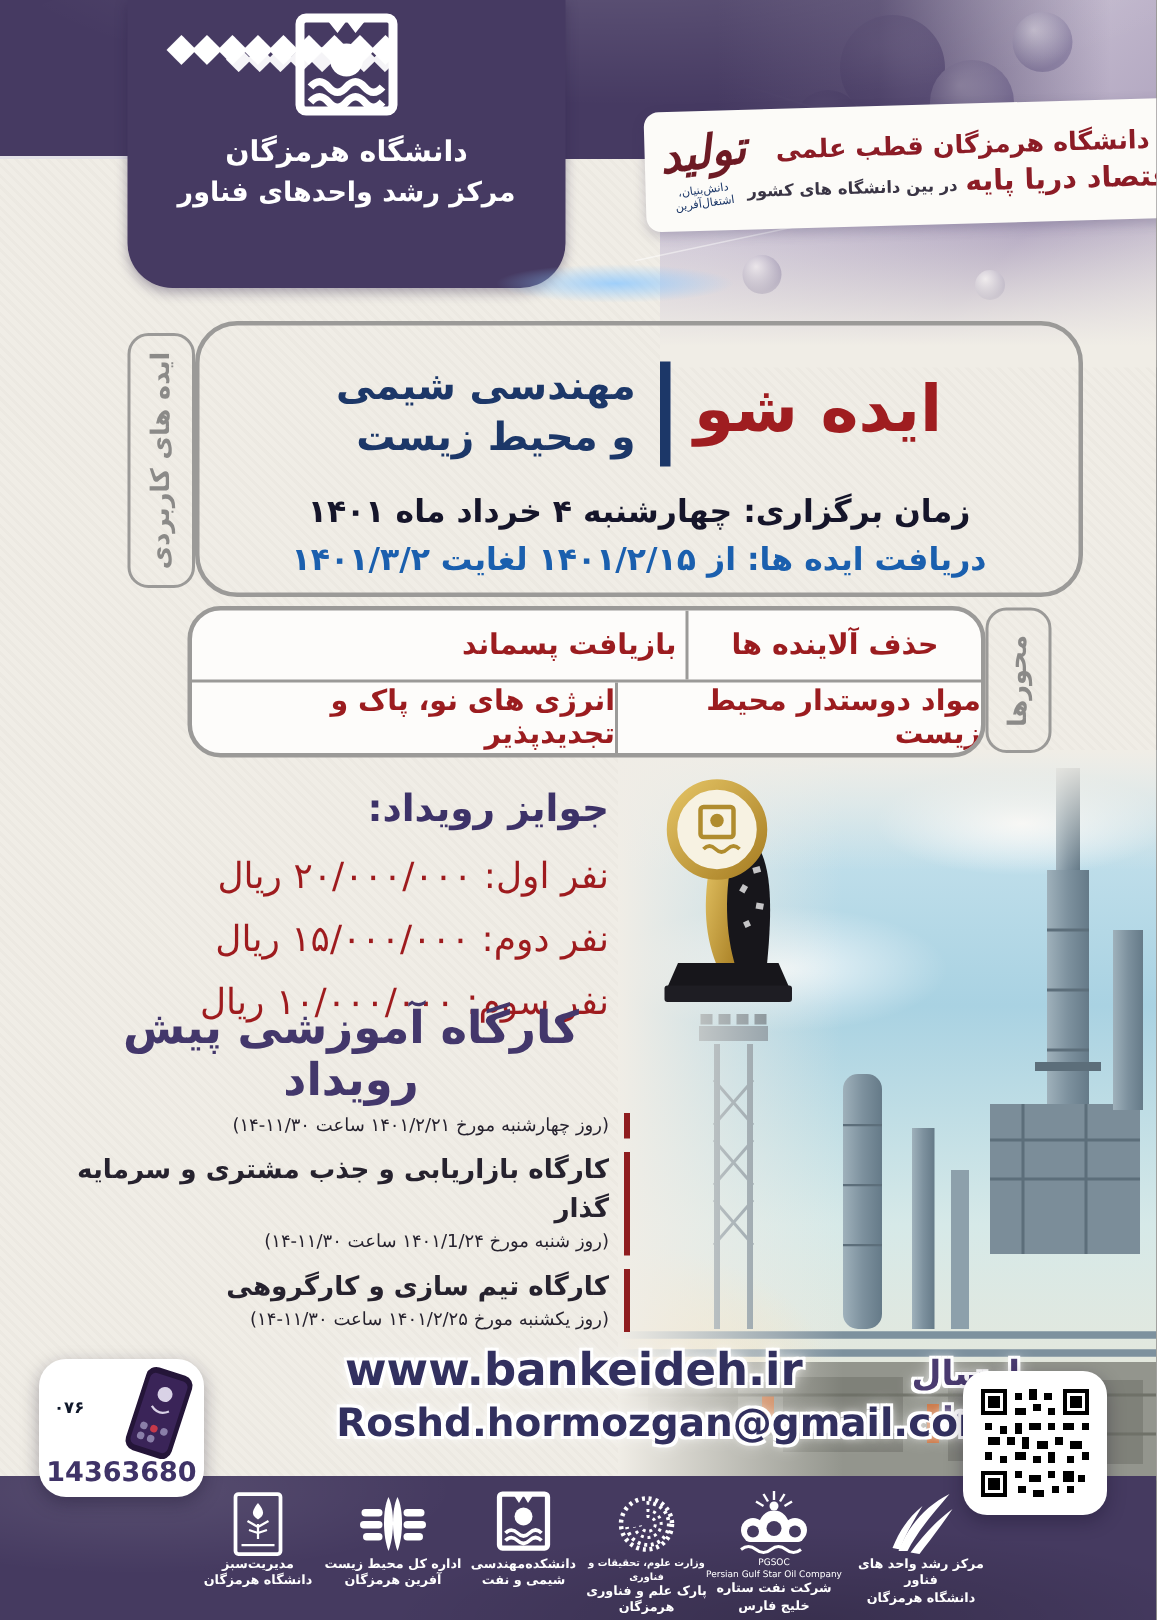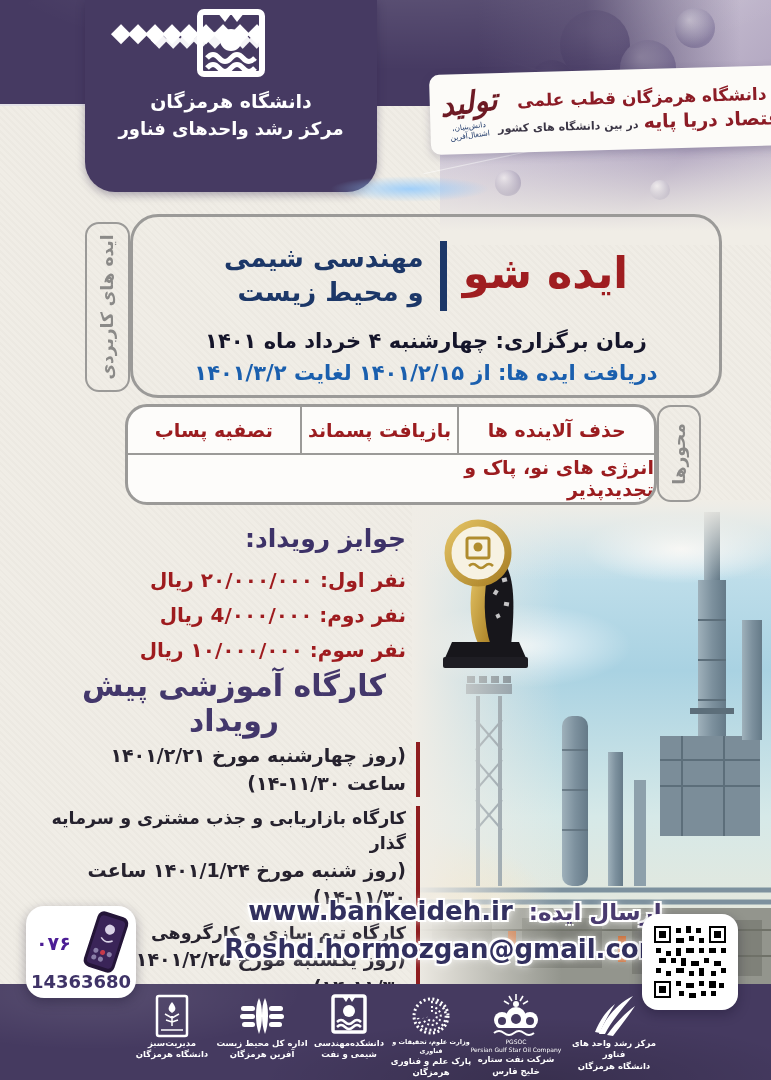--- a/index.html
+++ b/index.html
@@ -79,42 +79,42 @@
   .photo svg{position:absolute;left:0;top:0;}
   .fade-left{left:412px;top:500px;width:150px;height:487px;z-index:2;
     background:linear-gradient(to right,#f0ede6 0%,rgba(240,237,230,0) 100%);}
   .fade-top{left:412px;top:500px;width:359px;height:80px;z-index:2;
     background:linear-gradient(to bottom,#f0ede6 0%,rgba(240,237,230,0) 100%);}
 
   
   .trophy{left:438px;top:516px;z-index:3;}
   .prizes{left:130px;top:524px;width:276px;z-index:3;direction:rtl;text-align:right;}
   .prizes .head{color:#3d3268;font-weight:bold;font-size:25px;margin-bottom:10px;}
-  .prizes .item{color:#9e1b1e;font-weight:bold;font-size:20px;line-height:1.75;}
+  .prizes .item{color:#9e1b1e;font-weight:normal;font-size:24px;line-height:1.75;}
 
   
   .workshops{left:48px;top:668px;width:372px;z-index:3;direction:rtl;}
   .workshops .head{color:#43376b;font-weight:bold;font-size:30px;text-align:center;margin-bottom:4px;}
   .w-item{border-right:4px solid #8f1d1f;padding-right:10px;margin-bottom:9px;text-align:right;}
   .w-title{color:#26222e;font-weight:bold;font-size:17.5px;line-height:1.45;}
-  .w-date{color:#26222e;font-weight:bold;font-size:19px;line-height:1.45;}
+  .w-date{color:#26222e;font-weight:normal;font-size:12px;line-height:1.45;}
 
   
   .outline{text-shadow:-2px -2px 0 #fff,2px -2px 0 #fff,-2px 2px 0 #fff,2px 2px 0 #fff,0 0 6px #fff,0 0 12px #fff;}
   .send-row{left:230px;top:896px;width:450px;z-index:4;direction:rtl;display:flex;
     justify-content:center;align-items:baseline;gap:16px;}
   .send-label{color:#4a3b70;font-weight:bold;font-size:23px;}
-  .website{color:#32305f;font-weight:bold;font-size:26px;direction:ltr;}
+  .website{color:#32305f;font-weight:bold;font-size:30px;direction:ltr;}
   .email{left:210px;top:934px;width:470px;z-index:4;text-align:center;color:#32305f;
     font-weight:bold;font-size:26px;direction:ltr;}
 
   .phone-card{left:26px;top:906px;width:110px;height:92px;z-index:6;background:#fff;border-radius:18px;
     box-shadow:0 4px 12px rgba(20,15,40,0.35);}
   .phone-svg{position:absolute;right:10px;top:5px;transform:rotate(18deg);}
-  .ph-code{position:absolute;left:10px;top:26px;color:#4c1d95;font-weight:bold;font-size:19px;}
+  .ph-code{position:absolute;left:10px;top:26px;color:#0f172a;font-weight:bold;font-size:11px;}
   .ph-num{position:absolute;bottom:6px;width:100%;text-align:center;color:#3f3367;font-weight:bold;font-size:18px;}
 
   .qr-card{left:642px;top:914px;width:96px;height:96px;z-index:6;background:#fff;border-radius:16px;
     box-shadow:0 4px 12px rgba(20,15,40,0.35);display:flex;align-items:center;justify-content:center;}
 
   
   .footer{left:0;top:984px;width:771px;height:96px;z-index:3;background:#453a60;
     background-image:radial-gradient(ellipse 300px 80px at 12% 10%,rgba(255,255,255,0.10),rgba(255,255,255,0) 70%),
                      radial-gradient(ellipse 400px 90px at 70% 100%,rgba(0,0,0,0.18),rgba(0,0,0,0) 70%);}
   .logo-col{position:absolute;top:8px;width:96px;text-align:center;color:#fff;}
@@ -272,23 +272,23 @@
     <div class="date2">دریافت ایده ها: از ۱۴۰۱/۲/۱۵ لغایت ۱۴۰۱/۳/۲</div>
   </div>
 
   <div class="abs vtab tab-topics">
     <span>محورها</span>
   </div>
   <div class="abs topics-box">
     <div class="t-row first">
       <div class="t-cell c11">حذف آلاینده ها</div>
       <div class="t-cell c12">بازیافت پسماند</div>
-      <div class="t-cell c13">تصفیه پساب</div>
     </div>
     <div class="t-row">
+      <div class="t-cell c21">مواد دوستدار محیط زیست</div>
       <div class="t-cell c22">انرژی های نو، پاک و تجدیدپذیر</div>
     </div>
   </div>
 
   <svg class="abs trophy" width="95" height="155" viewBox="0 0 95 155">
     <defs>
       <linearGradient id="gold" x1="0" y1="0" x2="1" y2="1">
         <stop offset="0" stop-color="#e3c263"></stop>
           <stop offset="1" stop-color="#a87f24"></stop>
       </linearGradient>
@@ -308,21 +308,21 @@
       <path d="M31,50 q4,-4 8,0 t8,0 t8,0" stroke-width="2.5"></path>
     </g>
     <circle cx="40" cy="31" r="4.5" fill="#b08c2e"></circle>
     <path d="M14,126 L81,126 L88,142 L7,142 Z" fill="#17161b"></path>
     <rect x="5" y="141" width="85" height="11" rx="2" fill="#1e1d23"></rect>
   </svg>
 
   <div class="abs prizes">
     <div class="head">جوایز رویداد:</div>
     <div class="item">نفر اول: ۲۰/۰۰۰/۰۰۰ ریال</div>
-    <div class="item">نفر دوم: 4/۰۰۰/۰۰۰ ریال</div>
+    <div class="item">نفر دوم: ۱۵/۰۰۰/۰۰۰ ریال</div>
     <div class="item">نفر سوم: ۱۰/۰۰۰/۰۰۰ ریال</div>
   </div>
 
   <div class="abs workshops">
     <div class="head">کارگاه آموزشی پیش رویداد</div>
     <div class="w-item">
       <div class="w-date">(روز چهارشنبه مورخ ۱۴۰۱/۲/۲۱ ساعت ۱۱/۳۰-۱۴)</div>
     </div>
     <div class="w-item">
       <div class="w-title">کارگاه بازاریابی و جذب مشتری و سرمایه گذار</div>

